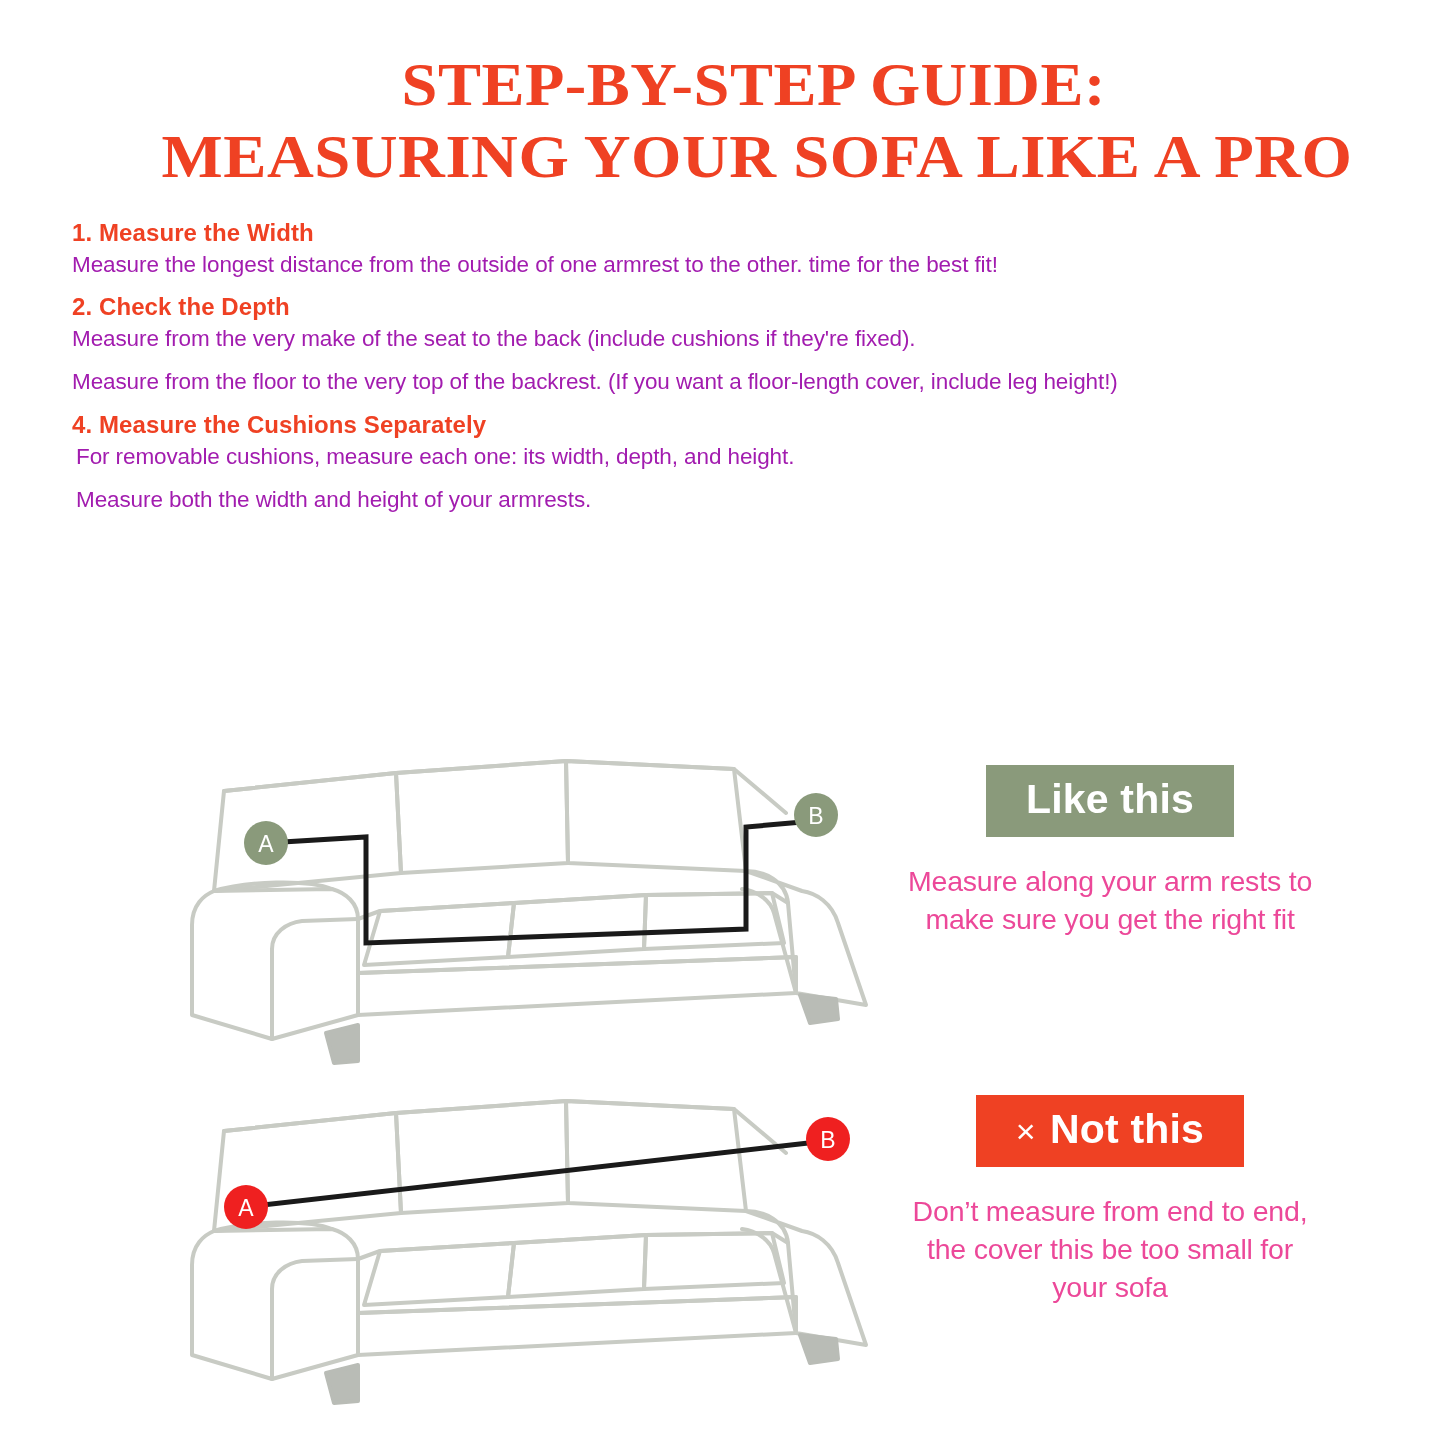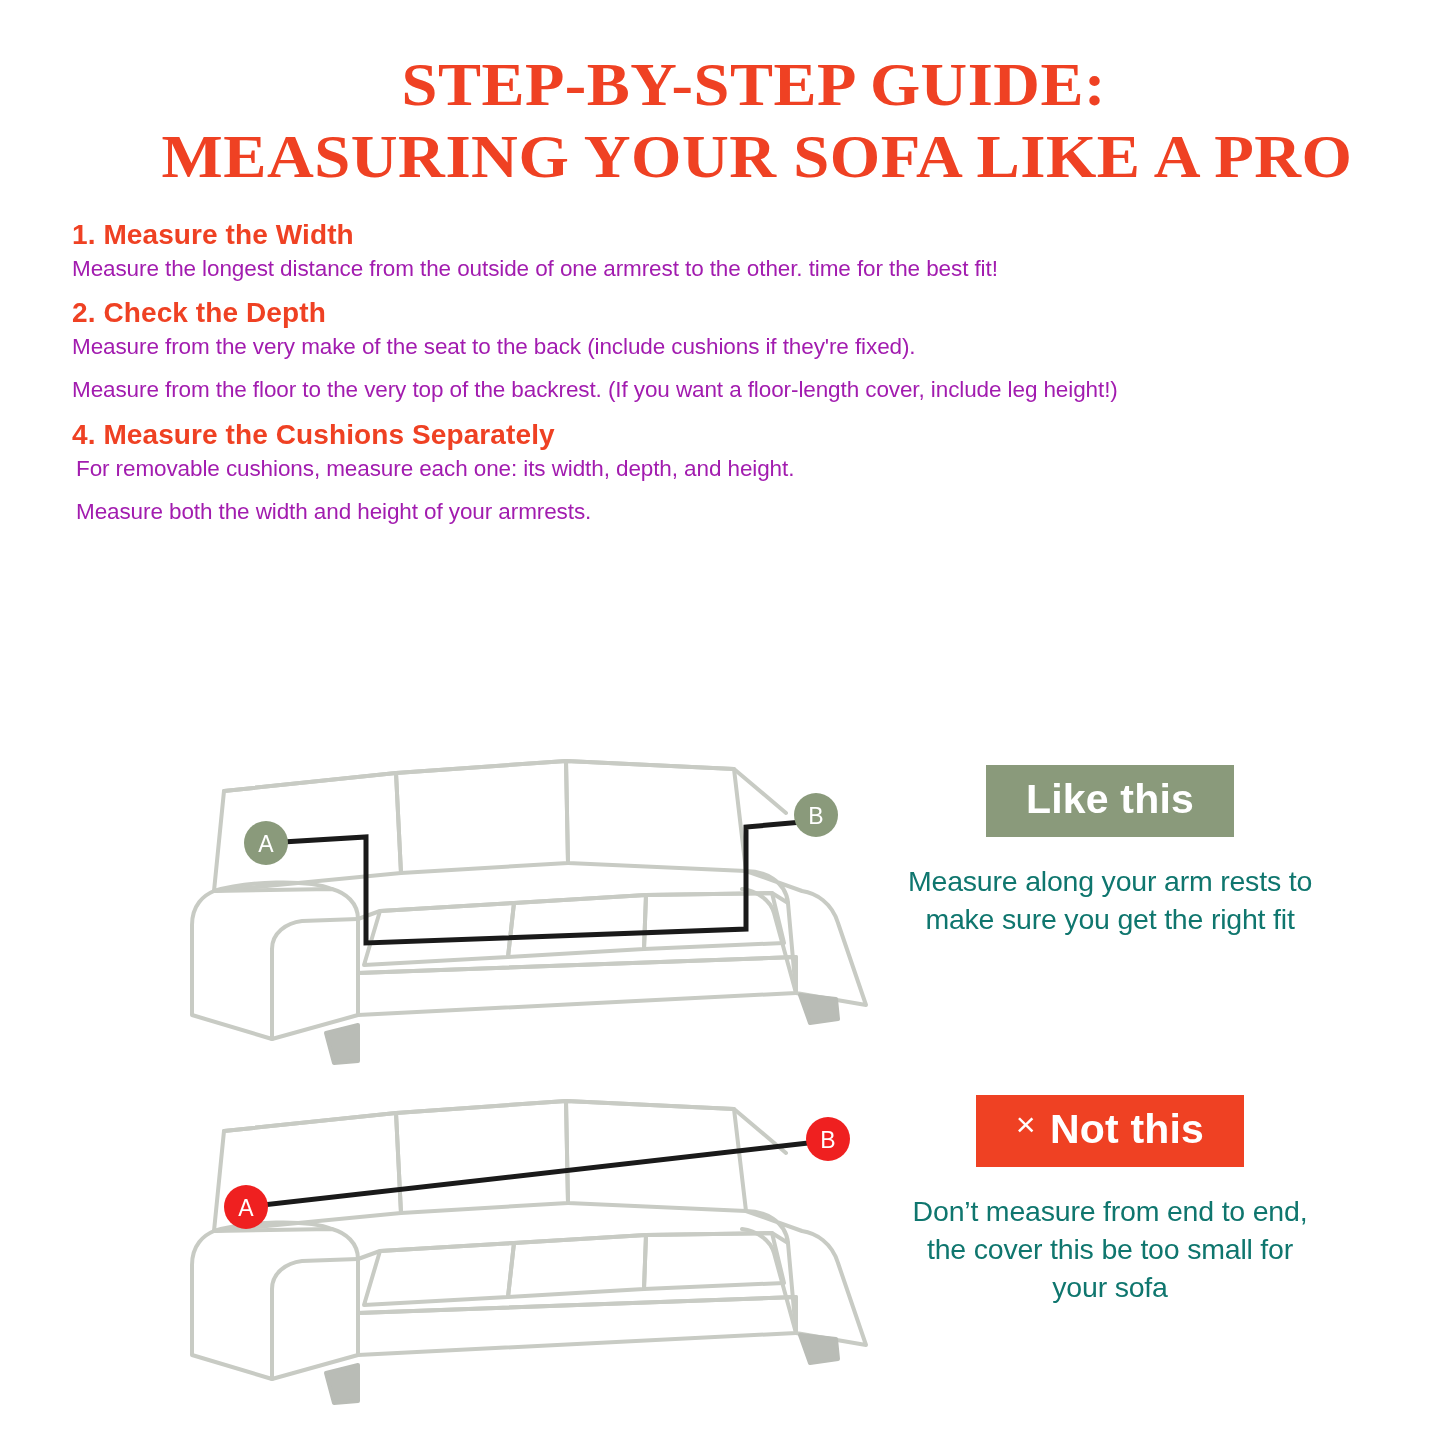--- a/index.html
+++ b/index.html
@@ -45,21 +45,21 @@
   }
 
   
   .steps {
     margin-top: 30px;
     padding: 0 58px 0 72px;
   }
   .step { margin-bottom: 4px; }
   .step-head {
     color: #ef4123;
-    font-size: 28px;
+    font-size: 24px;
     font-weight: bold;
     letter-spacing: 0.1px;
     margin: 0 0 3px 0;
   }
   .step-body {
     font-size: 22.5px;
     color: #a21caf;
     letter-spacing: -0.1px;
     margin: 0 0 14px 0;
     line-height: 1.3;
@@ -83,21 +83,21 @@
   .callout {
     position: absolute;
     width: 420px;
     text-align: center;
   }
   .callout-1 { left: 900px; top: 40px; }
   .callout-2 { left: 900px; top: 370px; }
 
   .badge {
     display: inline-flex;
-    align-items: flex-start;
+    align-items: center;
     justify-content: center;
     gap: 14px;
     color: #ffffff;
     font-size: 41px;
     font-weight: bold;
     padding: 11px 40px 14px 40px;
     letter-spacing: 0.2px;
   }
   .badge.good { background: #8a9a7b; }
   .badge.bad  { background: #ef4123; }
@@ -105,21 +105,21 @@
     font-size: 34px;
     font-weight: normal;
     line-height: 1;
     position: relative;
     top: 1px;
   }
   .callout-text {
     margin-top: 26px;
     font-size: 28.5px;
     line-height: 1.33;
-    color: #0f766e;
+    color: #ec4899;
     letter-spacing: -0.2px;
   }
 
   svg { display: block; }
 </style>
 </head>
 <body>
 
 <div class="page">
 

